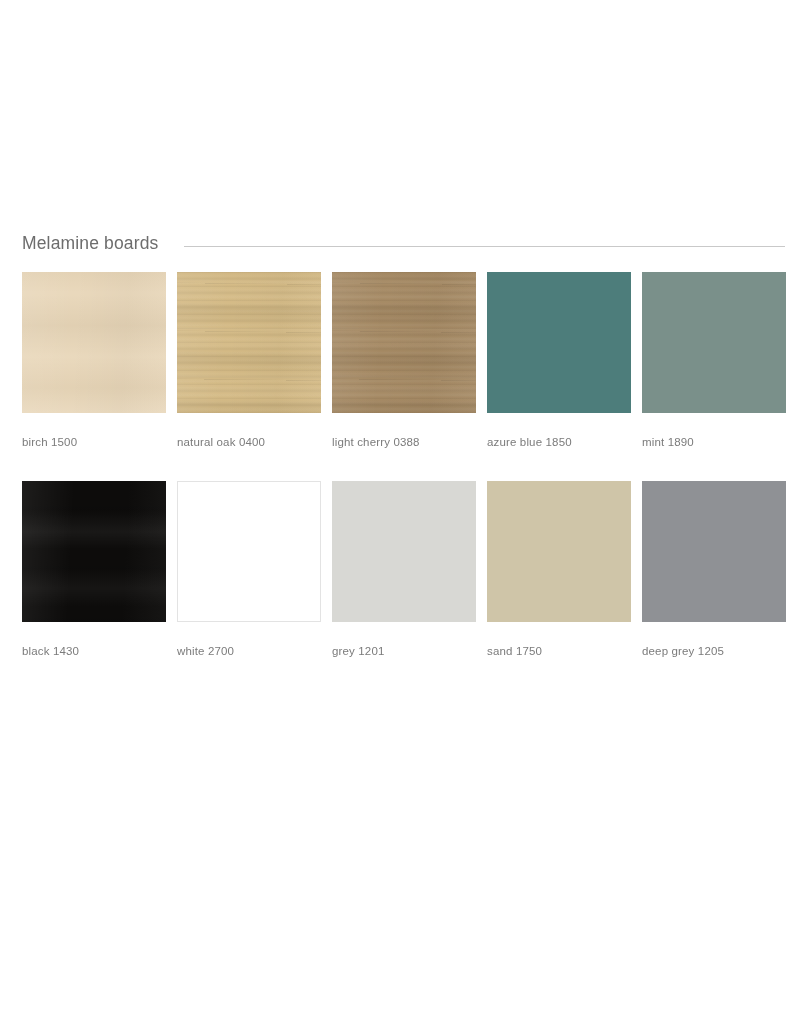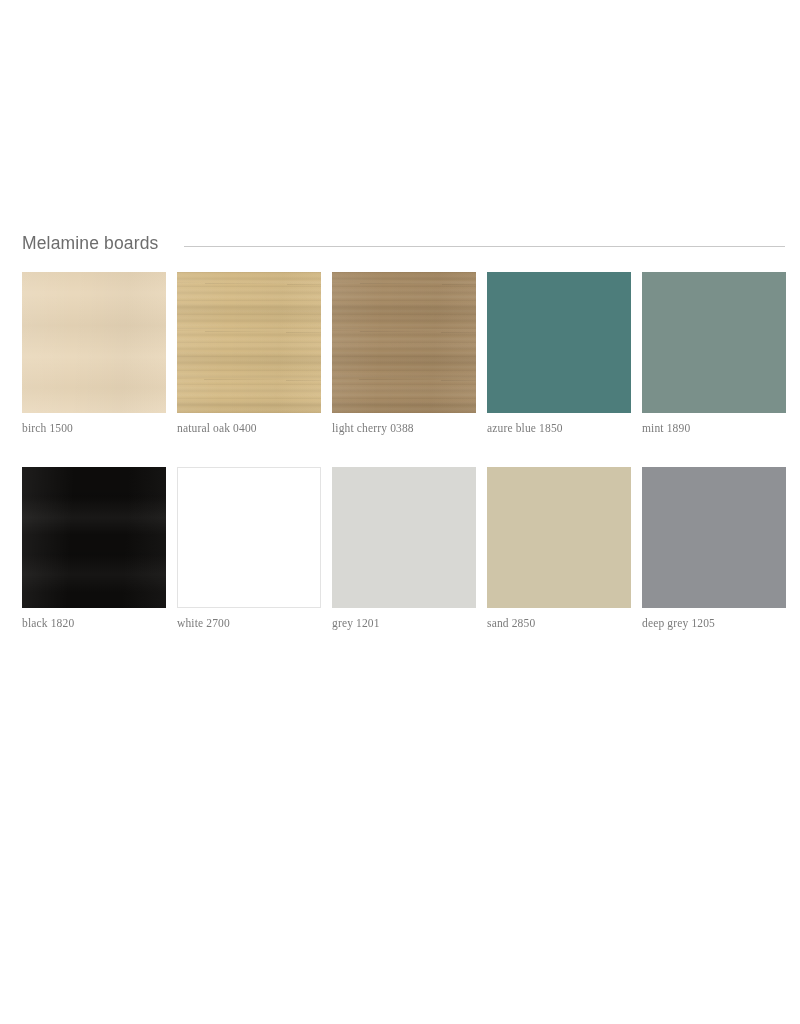--- a/index.html
+++ b/index.html
@@ -74,27 +74,26 @@
     position: relative;
     overflow: hidden;
     background: #ffffff;
   }
   .swatch-chip.bordered {
     box-shadow: inset 0 0 0 1px #e3e3e3;
   }
 
   .swatch-label {
     display: block;
-    margin-top: 8px;
+    margin-top: 22px;
     font-size: 11.5px;
     color: #7b7b7b;
     letter-spacing: 0.15px;
     line-height: 14px;
     white-space: nowrap;
-    font-family: Liberation Serif, serif;
   }
 
   
   .grain {
     position: absolute;
     inset: 0;
   }
   .grain.horiz::before,
   .grain.horiz::after {
     content: "";
@@ -196,33 +195,33 @@
       </div>
       <div class="swatch-cell">
         <div class="swatch-chip" style="background: rgb(122, 144, 138);"></div>
         <span class="swatch-label">mint 1890</span>
       </div>
       <div class="swatch-cell">
         <div class="swatch-chip" style="background: rgb(13, 12, 11);">
           <span class="grain bands"></span>
           <span class="sheen"></span>
         </div>
-        <span class="swatch-label">black 1820</span>
+        <span class="swatch-label">black 1430</span>
       </div>
       <div class="swatch-cell">
         <div class="swatch-chip bordered" style="background: rgb(255, 255, 255);"></div>
         <span class="swatch-label">white 2700</span>
       </div>
       <div class="swatch-cell">
         <div class="swatch-chip" style="background: rgb(216, 216, 212);"></div>
         <span class="swatch-label">grey 1201</span>
       </div>
       <div class="swatch-cell">
         <div class="swatch-chip" style="background: rgb(207, 197, 168);"></div>
-        <span class="swatch-label">sand 2850</span>
+        <span class="swatch-label">sand 1750</span>
       </div>
       <div class="swatch-cell">
         <div class="swatch-chip" style="background: rgb(143, 145, 149);"></div>
         <span class="swatch-label">deep grey 1205</span>
       </div>
     </div>
 
 </div>
 
 </body></html>

